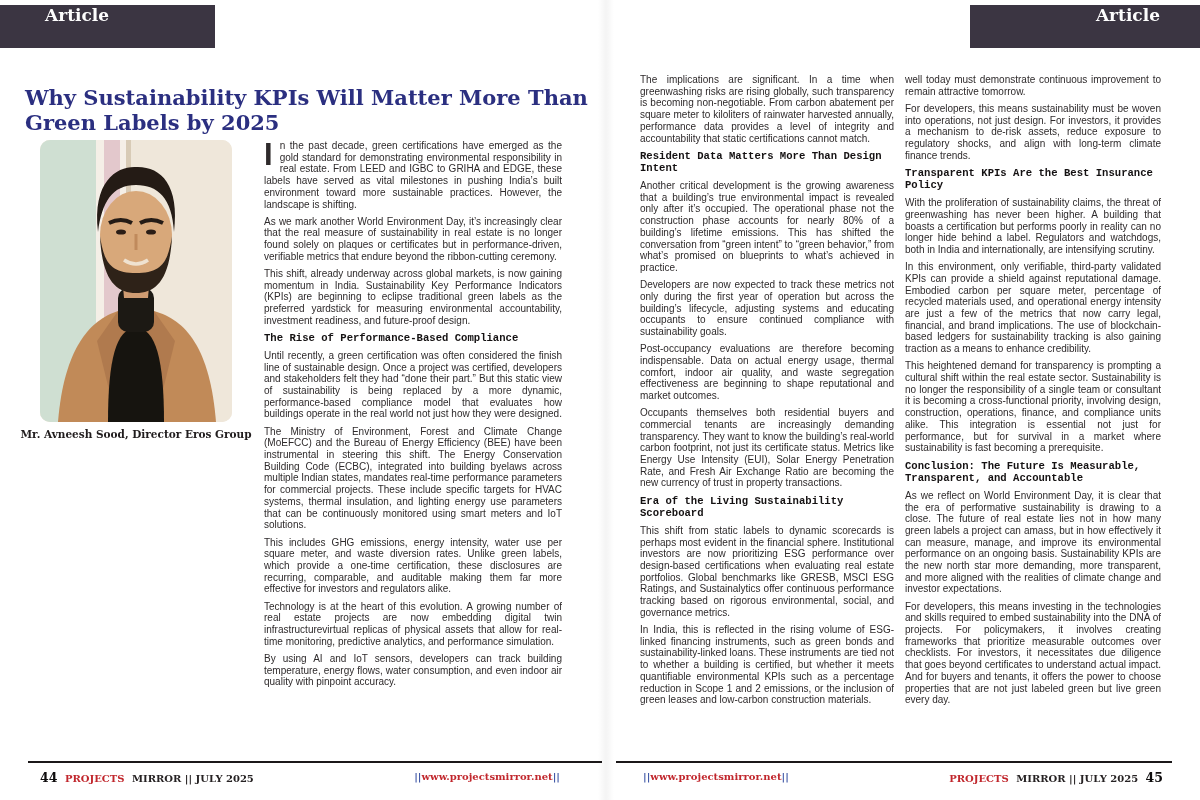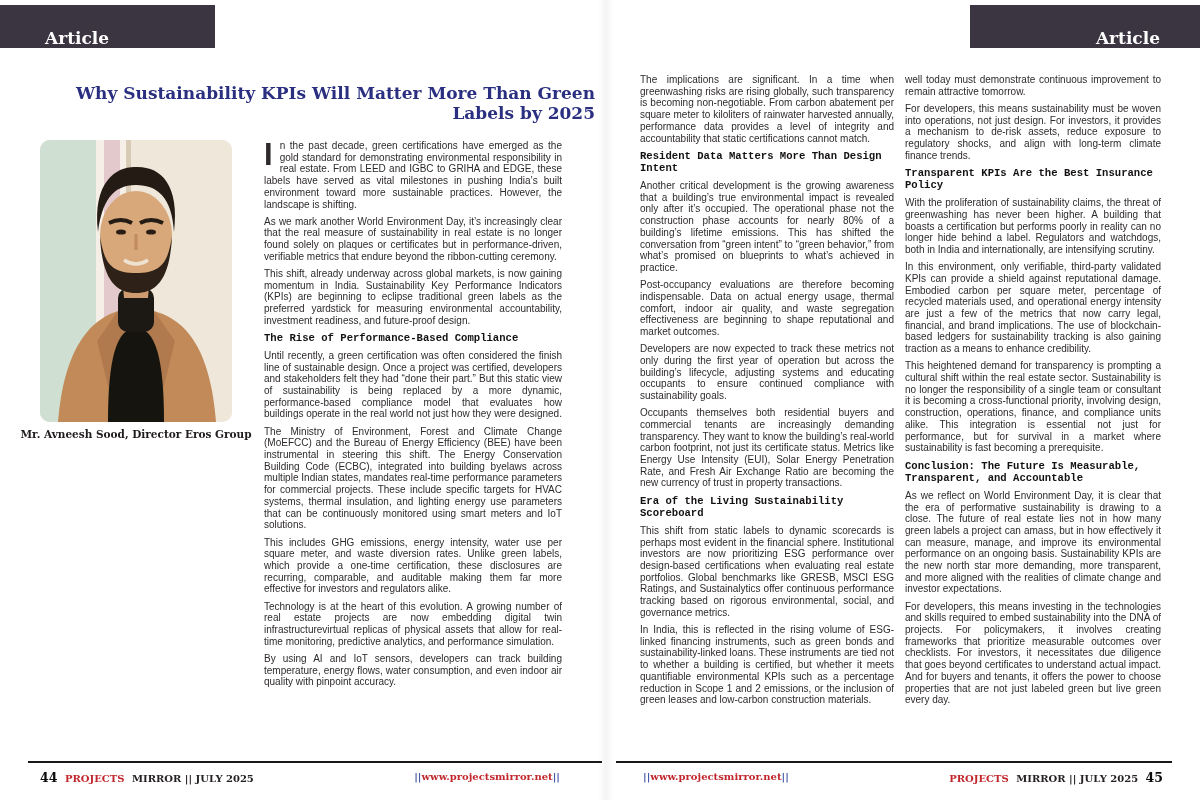--- a/index.html
+++ b/index.html
@@ -4,27 +4,27 @@
 <style>
   html,body{margin:0;padding:0;background:#e9e9e9;}
   .spread{position:relative;width:1200px;height:800px;background:#ffffff;overflow:hidden;
           font-family:"Liberation Sans",sans-serif;color:#2e2a2b;}
   .fold{position:absolute;left:598px;top:0;width:16px;height:800px;
         background:linear-gradient(90deg,rgba(0,0,0,0.00),rgba(0,0,0,0.045) 50%,rgba(0,0,0,0.00));}
 
   
   .hdr{position:absolute;top:5px;height:43px;background:#3b3542;color:#fdfdfd;
        font-family:"DejaVu Serif",serif;font-weight:bold;font-size:17px;
-       display:flex;align-items:flex-end;box-sizing:border-box;}
+       display:flex;align-items:flex-start;box-sizing:border-box;}
   .hdr-left{left:0;width:215px;padding-left:45px;}
   .hdr-right{right:0;width:230px;justify-content:flex-end;padding-right:40px;}
 
   
-  .title{position:absolute;left:25px;top:72px;width:570px;text-align:right;
-         font-family:"DejaVu Serif",serif;font-weight:bold;font-size:17px;line-height:1.18;
+  .title{position:absolute;left:25px;top:72px;width:570px;text-align:left;
+         font-family:"DejaVu Serif",serif;font-weight:bold;font-size:21px;line-height:1.18;
          color:#2b2f80;}
 
   
   .photo{position:absolute;left:40px;top:140px;width:192px;height:282px;border-radius:10px;
          overflow:hidden;background:#efe7da;}
   .caption{position:absolute;left:12px;top:428px;width:248px;text-align:center;
            font-family:"DejaVu Serif",serif;font-weight:bold;font-size:10.5px;color:#211d1e;}
 
   
   .col{position:absolute;text-align:justify;font-size:10px;line-height:11.7px;overflow:hidden;}
@@ -102,22 +102,22 @@
       <p class="para">Until recently, a green certification was often considered the finish line of sustainable design. Once a project was certified, developers and stakeholders felt they had “done their part.” But this static view of sustainability is being replaced by a more dynamic, performance-based compliance model that evaluates how buildings operate in the real world not just how they were designed.</p>
       <p class="para">The Ministry of Environment, Forest and Climate Change (MoEFCC) and the Bureau of Energy Efficiency (BEE) have been instrumental in steering this shift. The Energy Conservation Building Code (ECBC), integrated into building byelaws across multiple Indian states, mandates real-time performance parameters for commercial projects. These include specific targets for HVAC systems, thermal insulation, and lighting energy use parameters that can be continuously monitored using smart meters and IoT solutions.</p>
       <p class="para">This includes GHG emissions, energy intensity, water use per square meter, and waste diversion rates. Unlike green labels, which provide a one-time certification, these disclosures are recurring, comparable, and auditable making them far more effective for investors and regulators alike.</p>
       <p class="para">Technology is at the heart of this evolution. A growing number of real estate projects are now embedding digital twin infrastructurevirtual replicas of physical assets that allow for real-time monitoring, predictive analytics, and performance simulation.</p>
       <p class="para">By using AI and IoT sensors, developers can track building temperature, energy flows, water consumption, and even indoor air quality with pinpoint accuracy.</p>
     </div>
   <div class="col col-mid">
       <p class="para">The implications are significant. In a time when greenwashing risks are rising globally, such transparency is becoming non-negotiable. From carbon abatement per square meter to kiloliters of rainwater harvested annually, performance data provides a level of integrity and accountability that static certifications cannot match.</p>
       <h3 class="sec-h">Resident Data Matters More Than Design Intent</h3>
       <p class="para">Another critical development is the growing awareness that a building’s true environmental impact is revealed only after it’s occupied. The operational phase not the construction phase accounts for nearly 80% of a building’s lifetime emissions. This has shifted the conversation from “green intent” to “green behavior,” from what’s promised on blueprints to what’s achieved in practice.</p>
+      <p class="para">Developers are now expected to track these metrics not only during the first year of operation but across the building’s lifecycle, adjusting systems and educating occupants to ensure continued compliance with sustainability goals.</p>
       <p class="para">Post-occupancy evaluations are therefore becoming indispensable. Data on actual energy usage, thermal comfort, indoor air quality, and waste segregation effectiveness are beginning to shape reputational and market outcomes.</p>
-      <p class="para">Developers are now expected to track these metrics not only during the first year of operation but across the building’s lifecycle, adjusting systems and educating occupants to ensure continued compliance with sustainability goals.</p>
       <p class="para">Occupants themselves both residential buyers and commercial tenants are increasingly demanding transparency. They want to know the building’s real-world carbon footprint, not just its certificate status. Metrics like Energy Use Intensity (EUI), Solar Energy Penetration Rate, and Fresh Air Exchange Ratio are becoming the new currency of trust in property transactions.</p>
       <h3 class="sec-h">Era of the Living Sustainability Scoreboard</h3>
       <p class="para">This shift from static labels to dynamic scorecards is perhaps most evident in the financial sphere. Institutional investors are now prioritizing ESG performance over design-based certifications when evaluating real estate portfolios. Global benchmarks like GRESB, MSCI ESG Ratings, and Sustainalytics offer continuous performance tracking based on rigorous environmental, social, and governance metrics.</p>
       <p class="para">In India, this is reflected in the rising volume of ESG-linked financing instruments, such as green bonds and sustainability-linked loans. These instruments are tied not to whether a building is certified, but whether it meets quantifiable environmental KPIs such as a percentage reduction in Scope 1 and 2 emissions, or the inclusion of green leases and low-carbon construction materials.</p>
     </div>
   <div class="col col-right">
       <p class="para">well today must demonstrate continuous improvement to remain attractive tomorrow.</p>
       <p class="para">For developers, this means sustainability must be woven into operations, not just design. For investors, it provides a mechanism to de-risk assets, reduce exposure to regulatory shocks, and align with long-term climate finance trends.</p>
       <h3 class="sec-h">Transparent KPIs Are the Best Insurance Policy</h3>
       <p class="para">With the proliferation of sustainability claims, the threat of greenwashing has never been higher. A building that boasts a certification but performs poorly in reality can no longer hide behind a label. Regulators and watchdogs, both in India and internationally, are intensifying scrutiny.</p>

